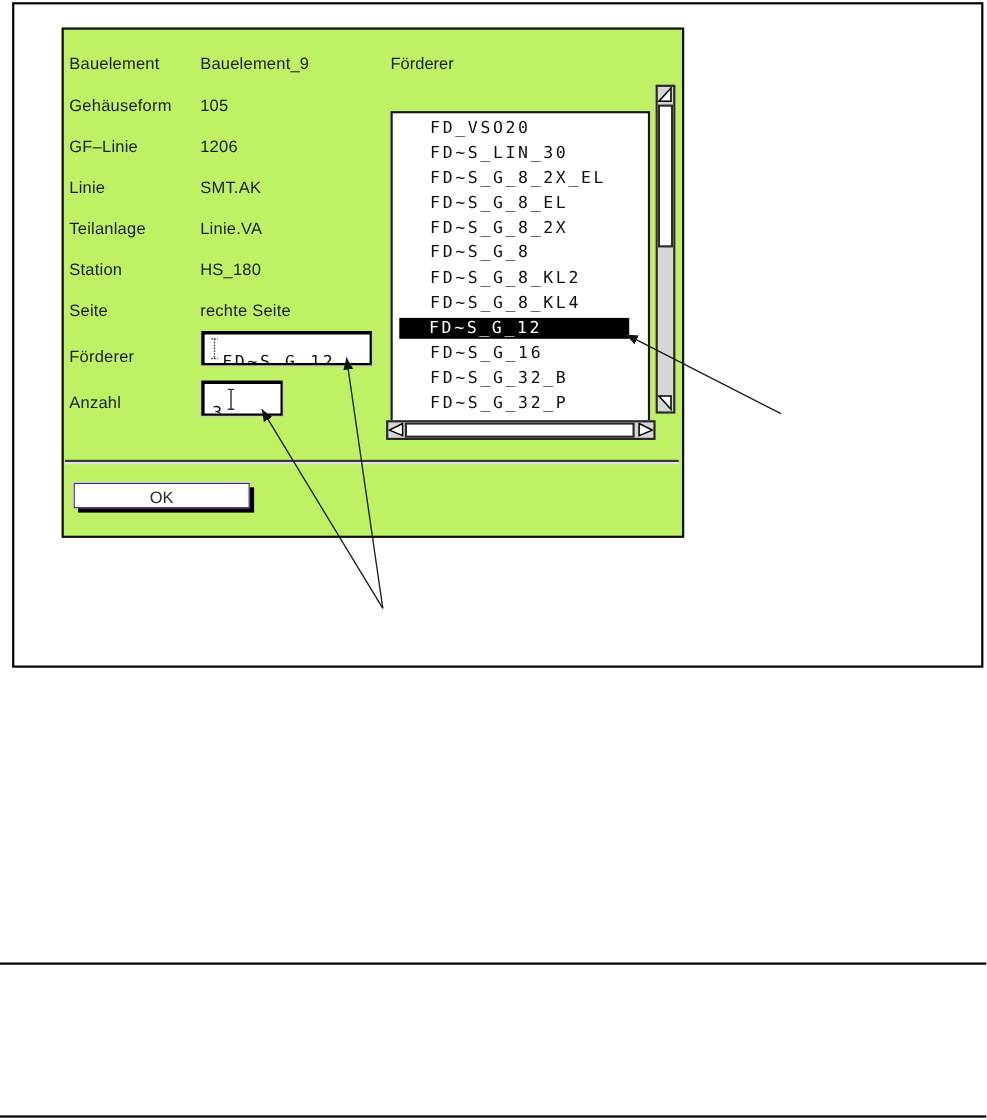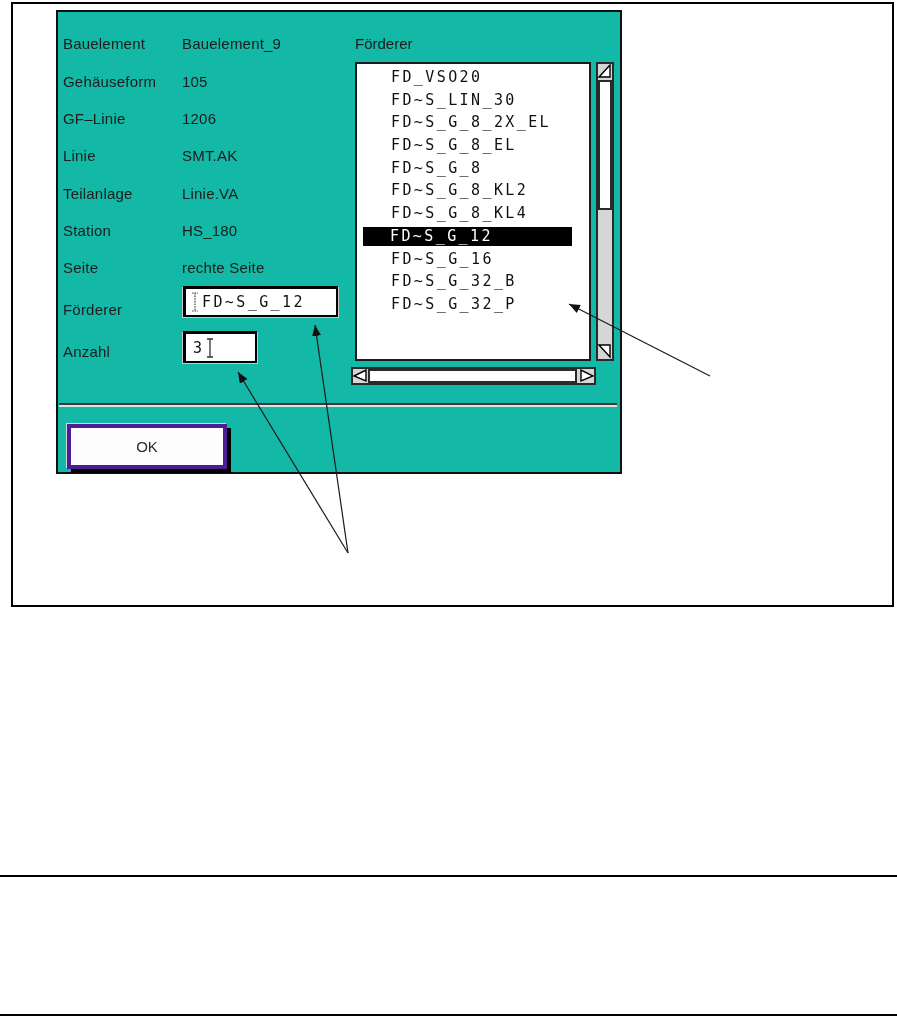--- a/index.html
+++ b/index.html
@@ -6,27 +6,27 @@
   html,body { background:#fff; }
   .canvas {
     position:relative; width:897px; height:1018px; background:#ffffff;
     font-family:"Liberation Sans", sans-serif; color:#1c1c1c; overflow:hidden;
   }
   .page-frame {
     position:absolute; left:11px; top:2px; width:883px; height:605px;
     border:2px solid #000; background:#fff;
   }
   .dialog {
-    position:absolute; left:56px; top:10px; width:566px; height:464px;
-    border:2px solid #101010; background:#14b8a6;
+    position:absolute; left:56px; top:25px; width:566px; height:464px;
+    border:2px solid #101010; background:#bef264;
   }
   .frow { position:absolute; left:0; height:18px; }
   .flabel { position:absolute; left:5px; top:0; font-size:15px; letter-spacing:.2px; white-space:nowrap; }
   .fvalue { position:absolute; left:124px; top:0; font-size:15px; letter-spacing:.2px; white-space:nowrap; }
-  .mono { font-family:"DejaVu Sans Mono","Liberation Mono",monospace; letter-spacing:2.4px; font-size:15px; color:#111; }
+  .mono { font-family:"DejaVu Sans Mono","Liberation Mono",monospace; letter-spacing:2.4px; font-size:15px; color:#111;margin-top:24px; }
 
   .input-box {
     position:absolute; background:#fff;
     border:2px solid #000; border-top-width:3px; border-left-width:3px;
     box-shadow:-1px 1px 0 #c9c9c9, 1px 1px 0 #c9c9c9;
     display:flex; align-items:center; white-space:nowrap; overflow:hidden;
   }
   .input-foerderer { left:125px; top:274px; width:155px; height:31px; padding-left:3px; }
   .input-anzahl   { left:125px; top:319px; width:74px;  height:32px; padding-left:7px; }
   .ibeam { flex:0 0 auto; display:inline-block; margin:0 2px; }
@@ -50,21 +50,21 @@
   .sb-arrow { position:absolute; }
   .hscroll {
     position:absolute; left:293px; top:355px; width:245px; height:18px;
     background:#d6d6d6; border:2px solid #2a2a2a;
   }
   .hthumb { position:absolute; left:15px; top:0; width:209px; height:14px; background:#fff; border:2px solid #2a2a2a; }
 
   .separator { position:absolute; left:1px; top:391px; width:558px; height:2px; background:#3a3a3a; box-shadow:0 2px 0 #e2e2e2; }
 
   .btn {
-    position:absolute; height:45px; background:#fdfdfd; border:4px solid #4c1d95;
+    position:absolute; height:23px; background:#fdfdfd; border:1px solid #4c1d95;
     box-shadow:4px 4px 0 0 #000, -1px -1px 0 0 #d5d5d5;
     font-family:"Liberation Sans", sans-serif; font-size:15px; color:#2a2a2a;
     text-align:center; line-height:25px; cursor:pointer;
   }
   .btn-ok { left:9px; top:412px; width:160px; }
   .btn-cancel { left:382px; top:412px; width:161px; }
 
   .overlay { position:absolute; left:0; top:0; width:897px; height:1018px; pointer-events:none; z-index:20; }
   .footer-rule { position:absolute; left:0; width:897px; height:2px; background:#000; }
   .rule-1 { top:875px; }
@@ -123,20 +123,21 @@
         <path d="M1 1 H7 M4 1 V19 M1 19 H7" stroke="#333" stroke-width="1.3" fill="none"></path>
       </svg>
     </div>
 
     <span class="list-label">Förderer</span>
     <div class="listbox mono">
       <div class="list-row">FD_VSO20</div>
       <div class="list-row">FD~S_LIN_30</div>
       <div class="list-row">FD~S_G_8_2X_EL</div>
       <div class="list-row">FD~S_G_8_EL</div>
+      <div class="list-row">FD~S_G_8_2X</div>
       <div class="list-row">FD~S_G_8</div>
       <div class="list-row">FD~S_G_8_KL2</div>
       <div class="list-row">FD~S_G_8_KL4</div>
       <div class="list-row">
         <span class="sel-bar">FD~S_G_12</span>
       </div>
       <div class="list-row">FD~S_G_16</div>
       <div class="list-row">FD~S_G_32_B</div>
       <div class="list-row">FD~S_G_32_P</div>
     </div>

